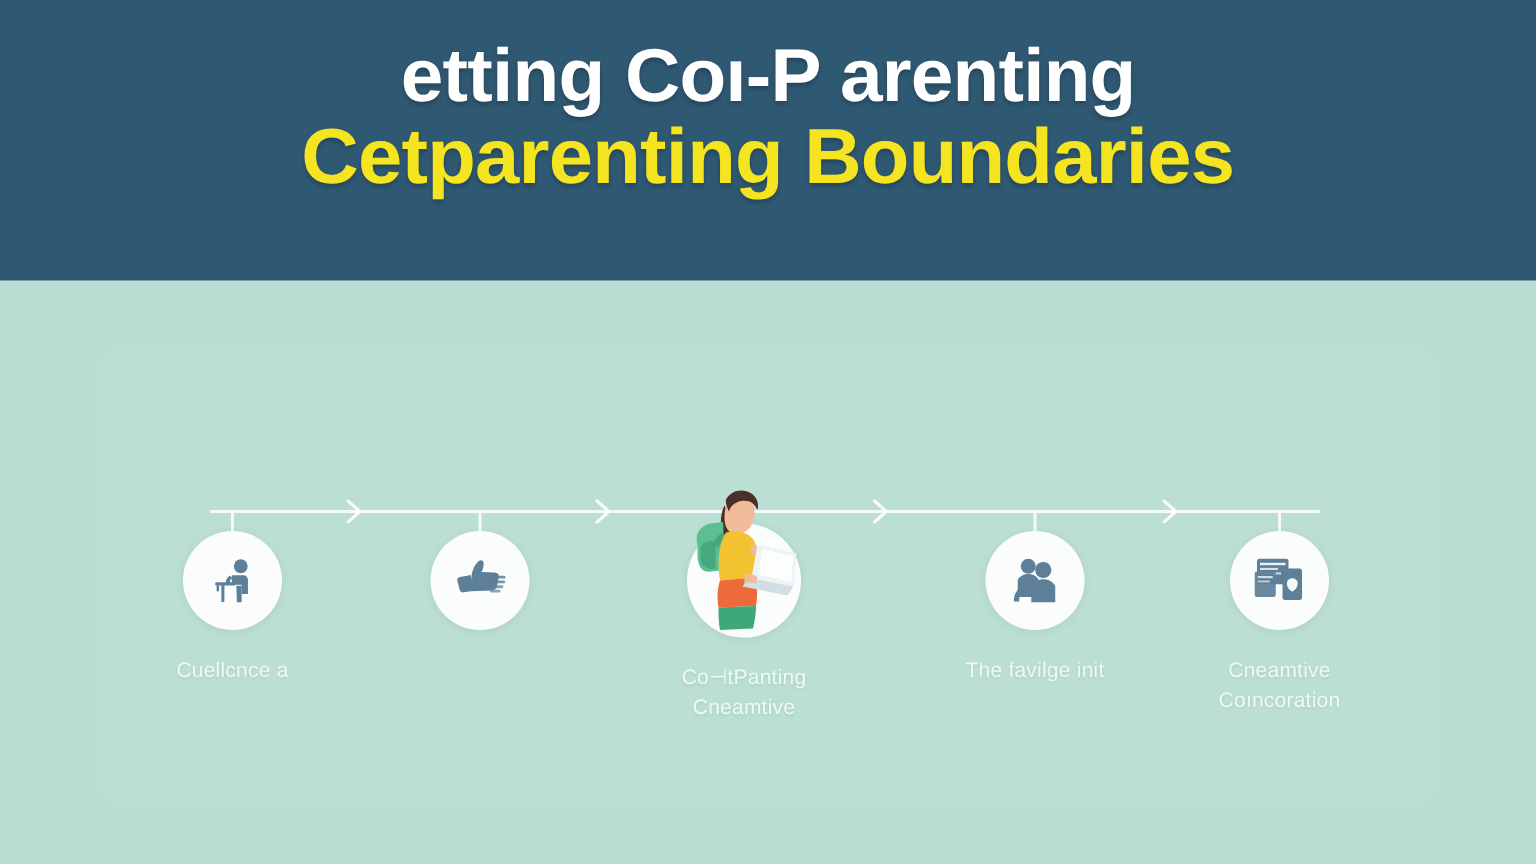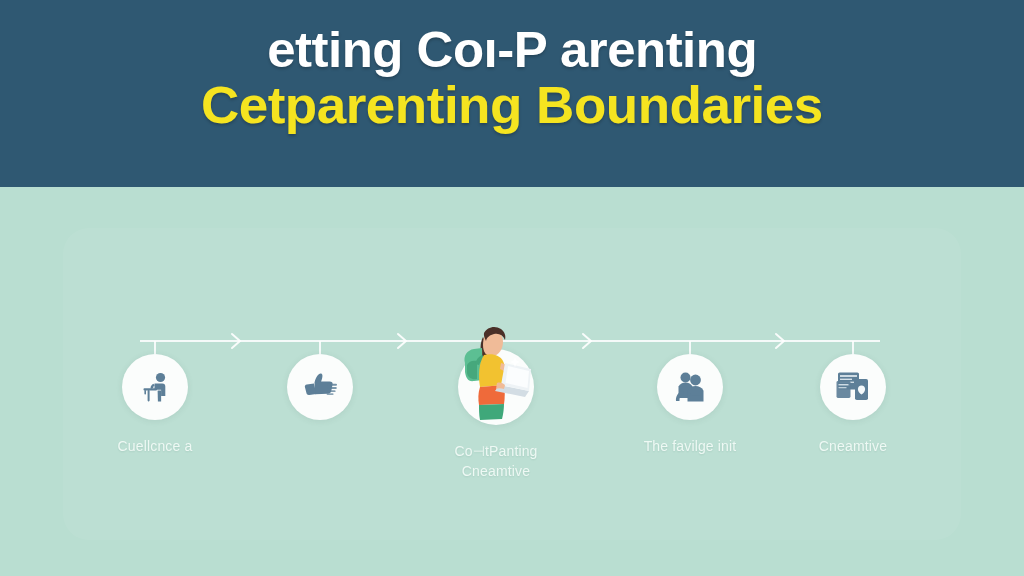--- a/index.html
+++ b/index.html
@@ -268,16 +268,17 @@
             <rect x="4.5" y="18" width="8" height="1.3" fill="#eaf2f6" opacity="0.7"></rect>
 
             <rect x="21" y="10" width="13" height="21" rx="1.8"></rect>
             <path d="M27.5 16.5 c2.2 0 3.6 1.5 3.6 3.6 c0 2.4 -1.6 4.2 -3.6 5.4 c-2 -1.2 -3.6 -3 -3.6 -5.4 c0 -2.1 1.4 -3.6 3.6 -3.6 z" fill="#f4f9fb"></path>
           </g>
         </svg>
       </span>
     </div>
     <div class="node-label">
       <span>Cneamtive</span>
+      <span class="l2">Coıncoration</span>
     </div>
   </div>
 
 </div>
 
 </body></html>

